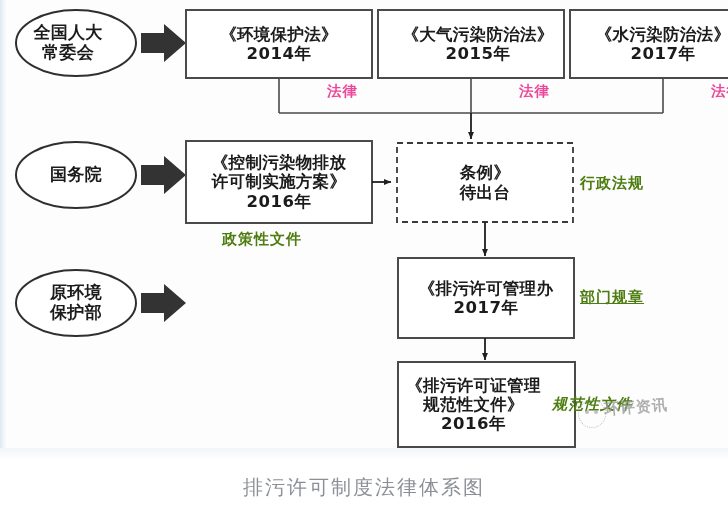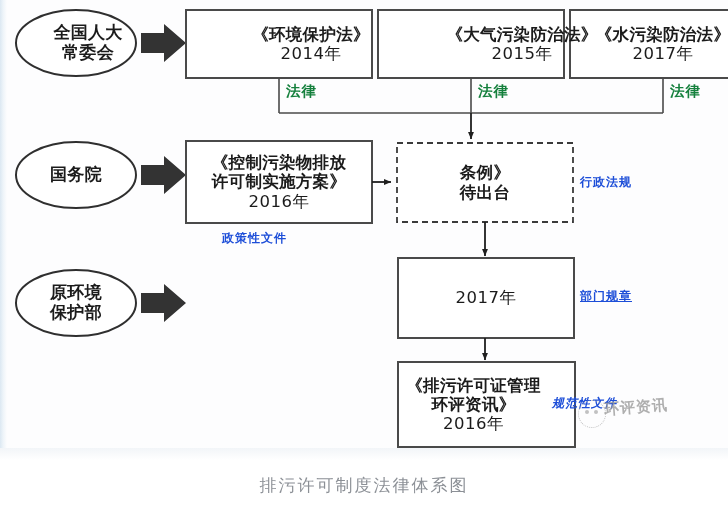--- a/index.html
+++ b/index.html
@@ -59,46 +59,47 @@
     text-align: center;
     color: #1b1b1b;
     font-weight: bold;
     line-height: 1.16;
     letter-spacing: 0.3px;
     pointer-events: none;
   }
   .node-text .ln { display: block; white-space: nowrap; }
   .ellipse-text { font-size: 17px; }
   .box-text { font-size: 16.5px; }
-  .box-text .yr { font-weight: normal; letter-spacing: 0.5px; }
+  .box-text .yr { font-weight: bold; letter-spacing: 0.5px; }
   .side-label {
     position: absolute;
-    color: #1d4ed8;
-    font-weight: bold;
-    font-size: 12px;
+    color: #4d7c0f;
+    font-weight: bold;
+    font-size: 15px;
     font-family: "DejaVu Serif", "Liberation Serif", serif;
     white-space: nowrap;
     letter-spacing: 1px;
   }
   .edge-label {
     position: absolute;
-    color: #15803d;
+    color: #ec4899;
     font-weight: bold;
     font-size: 14.5px;
     font-family: "DejaVu Serif", "Liberation Serif", serif;
     white-space: nowrap;
     letter-spacing: 1px;
+    margin-left: 41px;
   }
   .caption {
     position: absolute;
     left: 0;
     top: 474px;
     width: 728px;
     text-align: center;
-    font-size: 17px;
+    font-size: 20px;
     color: #8c9096;
     letter-spacing: 2px;
     white-space: nowrap;
   }
   .watermark {
     position: absolute;
     left: 604px;
     top: 398px;
     font-size: 15px;
     color: #9a9a9a;
@@ -181,40 +182,40 @@
 
     <path d="M485,222 L485,256" fill="none" stroke="#1f1f1f" stroke-width="1.8" marker-end="url(#thinArrow)"></path>
 
     <rect x="398" y="258" width="176" height="80" fill="#ffffff" stroke="#4a4a4a" stroke-width="2"></rect>
 
     <path d="M485,338 L485,360" fill="none" stroke="#1f1f1f" stroke-width="1.8" marker-end="url(#thinArrow)"></path>
 
     <rect x="398" y="362" width="177" height="85" fill="#ffffff" stroke="#4a4a4a" stroke-width="2"></rect>
   </svg>
 
-  <div class="node-text ellipse-text" style="left:28px; top:10px; width:120px; height:66px;">
+  <div class="node-text ellipse-text" style="left:8px; top:10px; width:120px; height:66px;">
     <span class="ln">全国人大</span>
     <span class="ln">常委会</span>
   </div>
 
   <div class="node-text ellipse-text" style="left:16px; top:270px; width:120px; height:66px;">
     <span class="ln">原环境</span>
     <span class="ln">保护部</span>
   </div>
 
   <div class="node-text ellipse-text" style="left:16px; top:142px; width:120px; height:66px;">
     <span class="ln">国务院</span>
   </div>
 
-  <div class="node-text box-text" style="left:187px; top:11px; width:184px; height:66px;margin-left:32px;">
+  <div class="node-text box-text" style="left:187px; top:11px; width:184px; height:66px;">
     <span class="ln">《环境保护法》</span>
     <span class="ln yr">2014年</span>
   </div>
 
-  <div class="node-text box-text" style="left:379px; top:11px; width:198px; height:66px;padding-left:44px;">
+  <div class="node-text box-text" style="left:379px; top:11px; width:198px; height:66px;">
     <span class="ln">《大气污染防治法》</span>
     <span class="ln yr">2015年</span>
   </div>
 
   <div class="node-text box-text" style="left:571px; top:11px; width:184px; height:66px;">
     <span class="ln">《水污染防治法》</span>
     <span class="ln yr">2017年</span>
   </div>
 
   <div class="edge-label" style="left:286px; top:82px;">法律</div>
@@ -226,26 +227,27 @@
     <span class="ln">许可制实施方案》</span>
     <span class="ln yr">2016年</span>
   </div>
 
   <div class="node-text box-text" style="left:398px; top:144px; width:174px; height:77px;">
     <span class="ln">条例》</span>
     <span class="ln">待出台</span>
   </div>
 
   <div class="node-text box-text" style="left:399px; top:259px; width:174px; height:78px;">
+    <span class="ln">《排污许可管理办</span>
     <span class="ln yr">2017年</span>
   </div>
 
   <div class="node-text box-text" style="left:386px; top:363px; width:175px; height:83px;">
     <span class="ln">《排污许可证管理</span>
-    <span class="ln">环评资讯》</span>
+    <span class="ln">规范性文件》</span>
     <span class="ln yr">2016年</span>
   </div>
 
   <div class="side-label" style="left:222px; top:230px;text-align:center;">政策性文件</div>
   <div class="side-label" style="left:580px; top:174px;">行政法规</div>
   <div class="side-label" style="left:580px; top:288px;text-decoration:underline;">部门规章</div>
   <div class="side-label" style="left:552px; top:395px;font-style:italic;">规范性文件</div>
 
   <div class="wm-logo"></div>
   <div class="watermark">环评资讯</div>

